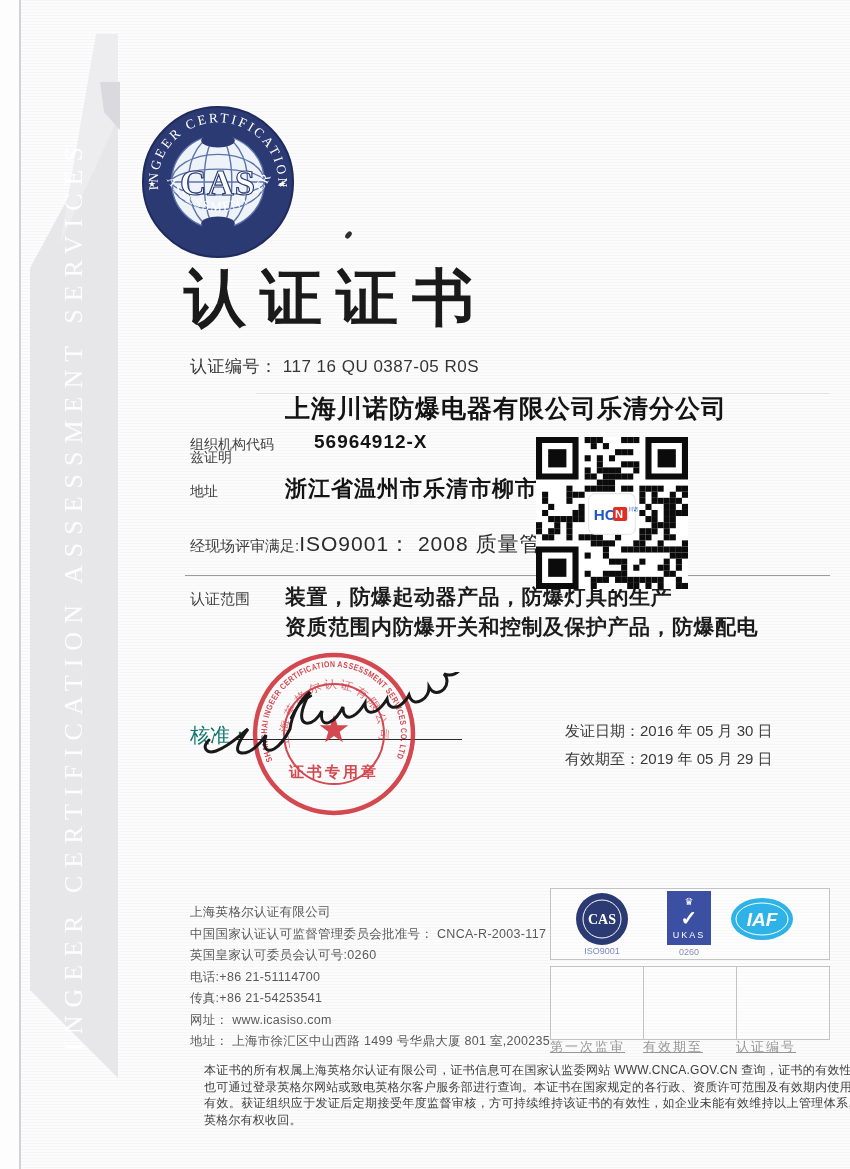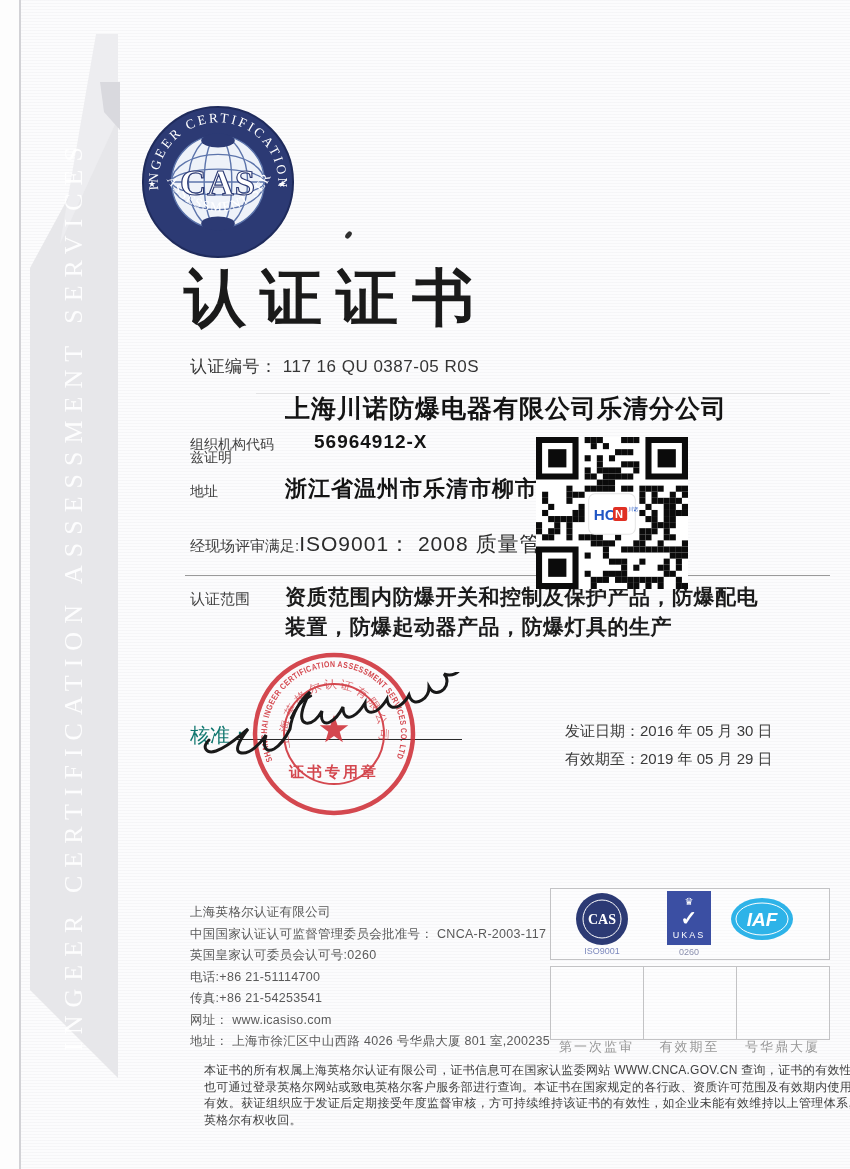--- a/index.html
+++ b/index.html
@@ -37,21 +37,21 @@
     font-size:12px;color:#3d3d3d;line-height:16.5px;text-align:justify;letter-spacing:0.2px;
   }
   .sideband-text{
     font-family:"Liberation Serif", serif;
     font-size:26px;letter-spacing:8px;color:rgba(255,255,255,0.92);
     white-space:nowrap;
     transform:translate(-50%,-50%) rotate(-90deg);
   }
   .hline{position:absolute;height:1px;background:#8a8a8a;}
   .faintline{position:absolute;height:1px;background:rgba(0,0,0,0.08);}
-  .audit-label{font-size:13px;color:#979797;letter-spacing:2px;text-align:center;}
+  .audit-label{font-size:13px;color:#979797;letter-spacing:2px;text-decoration:underline;}
   .grid-box{position:absolute;border:1px solid #c3c3c5;background:rgba(255,255,255,0.35);}
   .grid-v{position:absolute;top:0;bottom:0;width:1px;background:#c3c3c5;}
   .speck{position:absolute;background:#2f2f2f;border-radius:45%;}
 </style>
 </head>
 <body>
 
 <div class="paper"></div>
 <div class="page-edge"></div>
 
@@ -111,22 +111,22 @@
 <div class="abs val address" style="left:285px;top:474px;">浙江省温州市乐清市柳市镇</div>
 
 <div class="abs" style="left:190px;top:530px;">
   <span class="row-label" style="font-size:15px;">经现场评审满足:</span><span class="standard">ISO9001： 2008 质量管理</span>
 </div>
 
 <div class="hline" style="left:185px;top:575px;width:645px;background:#9a9a9a;"></div>
 
 <div class="abs row-label" style="left:190px;top:590px;font-size:15px;">认证范围</div>
 <div class="abs scope" style="left:285px;top:582px;width:540px;">
+  <div>装置，防爆起动器产品，防爆灯具的生产</div>
   <div>资质范围内防爆开关和控制及保护产品，防爆配电</div>
-  <div>装置，防爆起动器产品，防爆灯具的生产</div>
 </div>
 
 <svg class="abs" style="left:535px;top:437px;" width="154" height="152" viewBox="0 0 150 150">
   <rect x="0" y="0" width="150" height="150" fill="#ffffff"></rect>
   <g fill="#0b0b0b" id="qr-modules">
       <rect x="48" y="0" width="6" height="6"></rect>
       <rect x="54" y="0" width="6" height="6"></rect>
       <rect x="60" y="0" width="6" height="6"></rect>
       <rect x="84" y="0" width="6" height="6"></rect>
       <rect x="90" y="0" width="6" height="6"></rect>
@@ -351,21 +351,21 @@
   <path d="M 96 46 c 4 -10 12 -18 20 -22" fill="none" stroke="#191919" stroke-width="2.4" stroke-linecap="round"></path>
 </svg>
 
 <div class="abs issuer" style="left:190px;top:902px;">
   <div>上海英格尔认证有限公司</div>
   <div>中国国家认证认可监督管理委员会批准号： CNCA-R-2003-117</div>
   <div>英国皇家认可委员会认可号:0260</div>
   <div>电话:+86 21-51114700</div>
   <div>传真:+86 21-54253541</div>
   <div>网址： www.icasiso.com</div>
-  <div>地址： 上海市徐汇区中山西路 4026 号华鼎大厦 801 室,200235</div>
+  <div>地址： 上海市徐汇区中山西路 1499 号华鼎大厦 801 室,200235</div>
 </div>
 
 <div class="grid-box" style="left:550px;top:888px;width:278px;height:70px;"></div>
 <svg class="abs" style="left:550px;top:888px;" width="278" height="70" viewBox="0 0 278 70">
   <g>
     <circle cx="52" cy="31" r="26" fill="#2c3a74"></circle>
     <circle cx="52" cy="31" r="19" fill="none" stroke="#ffffff" stroke-width="1"></circle>
     <text x="52" y="36" text-anchor="middle" font-family="Liberation Serif, serif" font-weight="bold" font-size="14" fill="#ffffff">CAS</text>
     <text x="52" y="66" text-anchor="middle" font-size="9" fill="#7d89bd">ISO9001</text>
   </g>
@@ -382,15 +382,15 @@
     <text x="212" y="38" text-anchor="middle" font-size="19" font-weight="bold" font-style="italic" fill="#ffffff">IAF</text>
   </g>
 </svg>
 
 <div class="grid-box" style="left:550px;top:966px;width:278px;height:72px;">
   <div class="grid-v" style="left:92px;"></div>
   <div class="grid-v" style="left:185px;"></div>
 </div>
 <div class="abs audit-label" style="left:550px;top:1038px;width:93px;">第一次监审</div>
 <div class="abs audit-label" style="left:643px;top:1038px;width:93px;">有效期至</div>
-<div class="abs audit-label" style="left:736px;top:1038px;width:93px;">号华鼎大厦</div>
+<div class="abs audit-label" style="left:736px;top:1038px;width:93px;">认证编号</div>
 
 <div class="abs footer" style="left:204px;top:1062px;width:648px;">本证书的所有权属上海英格尔认证有限公司，证书信息可在国家认监委网站 WWW.CNCA.GOV.CN 查询，证书的有效性也可通过登录英格尔网站或致电英格尔客户服务部进行查询。本证书在国家规定的各行政、资质许可范围及有效期内使用有效。获证组织应于发证后定期接受年度监督审核，方可持续维持该证书的有效性，如企业未能有效维持以上管理体系,英格尔有权收回。</div>
 
 </body></html>

